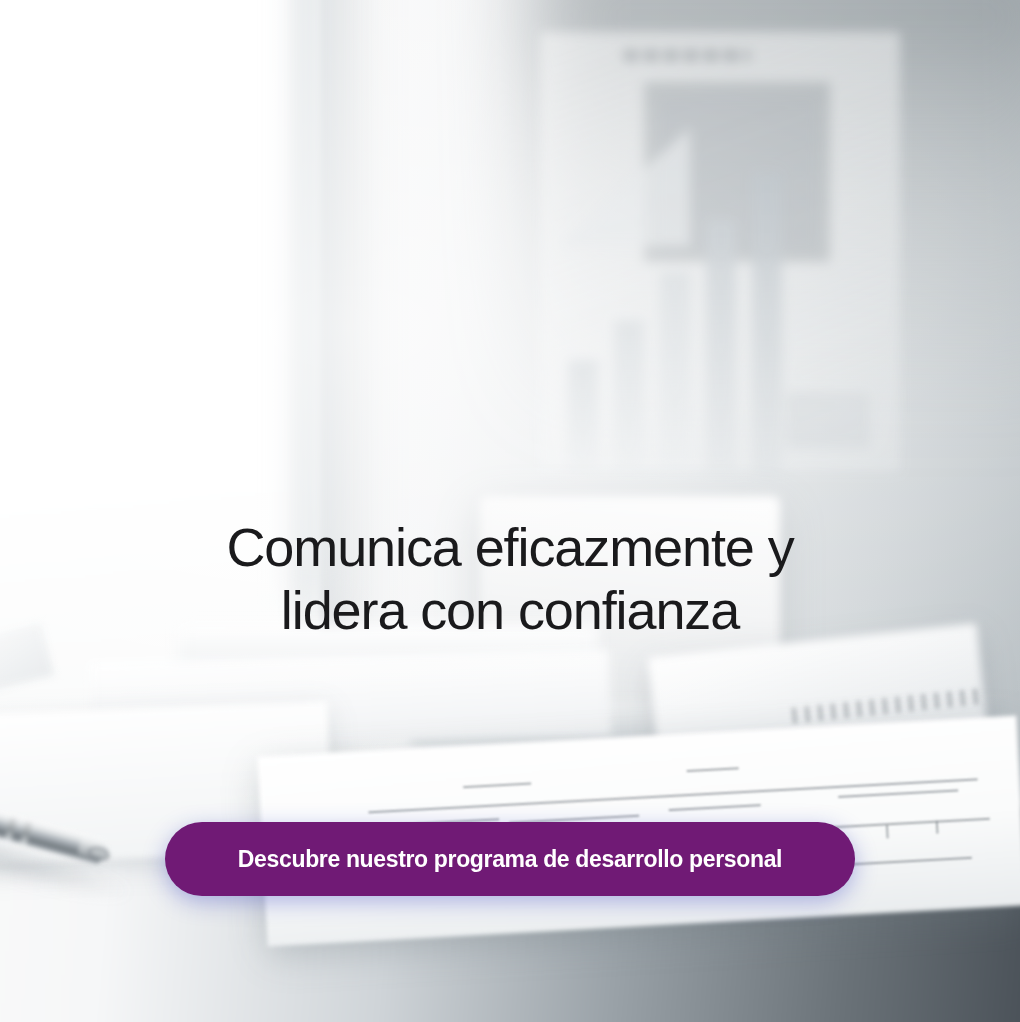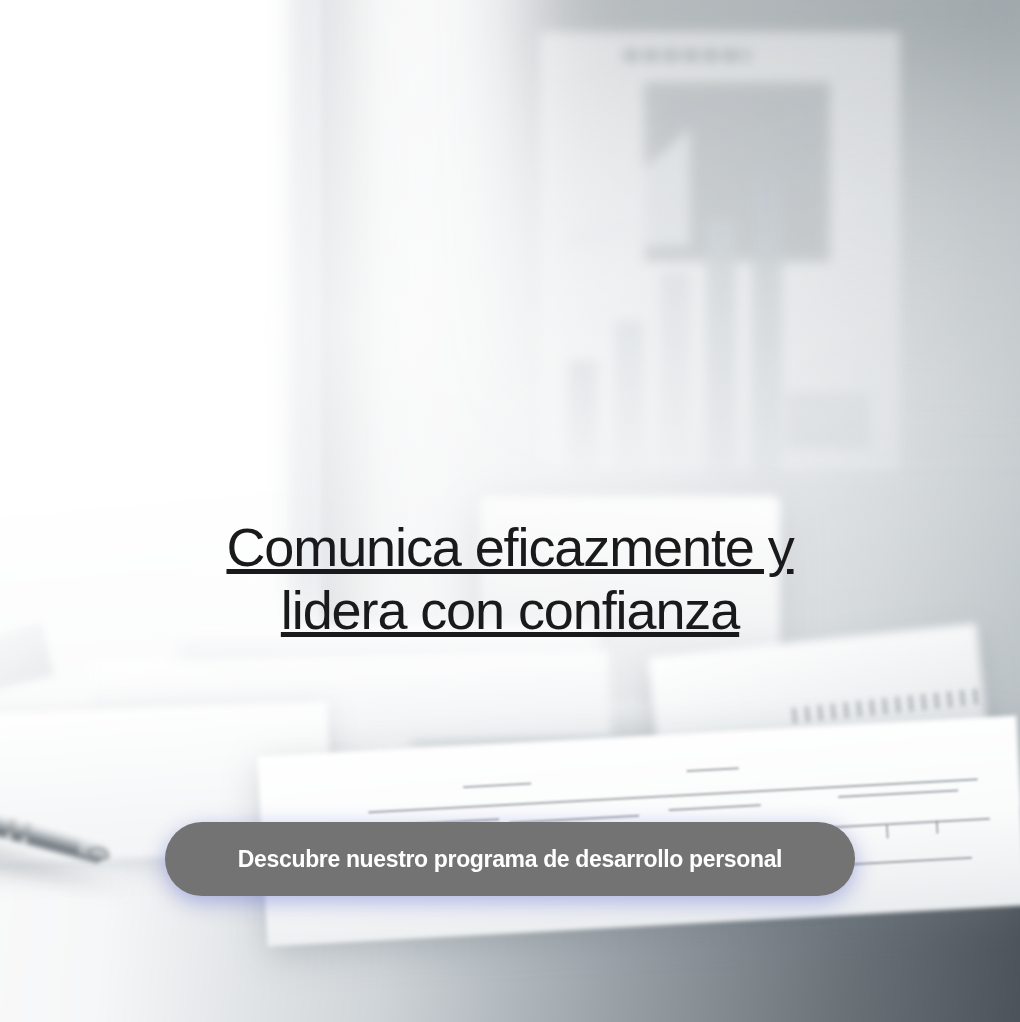--- a/index.html
+++ b/index.html
@@ -406,40 +406,39 @@
     right: 0;
     margin: 0;
     text-align: center;
     color: #1a1a1c;
     font-family: "Liberation Sans", sans-serif;
     font-weight: 400;
     font-size: 54px;
     line-height: 1.17;
     letter-spacing: -1.1px;
     white-space: pre-line;
-    text-decoration: underline;
   }
 
   .cta-wrap {
     position: absolute;
     top: 822px;
     left: 0;
     right: 0;
     display: flex;
     justify-content: center;
   }
   .cta {
     display: inline-flex;
     align-items: center;
     justify-content: center;
     width: 690px;
     height: 74px;
     border: none;
     border-radius: 37px;
-    background: #737373;
+    background: #701a75;
     color: #ffffff;
     font-family: "Liberation Sans", sans-serif;
     font-weight: 700;
     font-size: 23px;
     letter-spacing: -0.35px;
     cursor: pointer;
     box-shadow: 0 6px 22px rgba(40,52,190,.34);
   }
 </style>
 </head>

